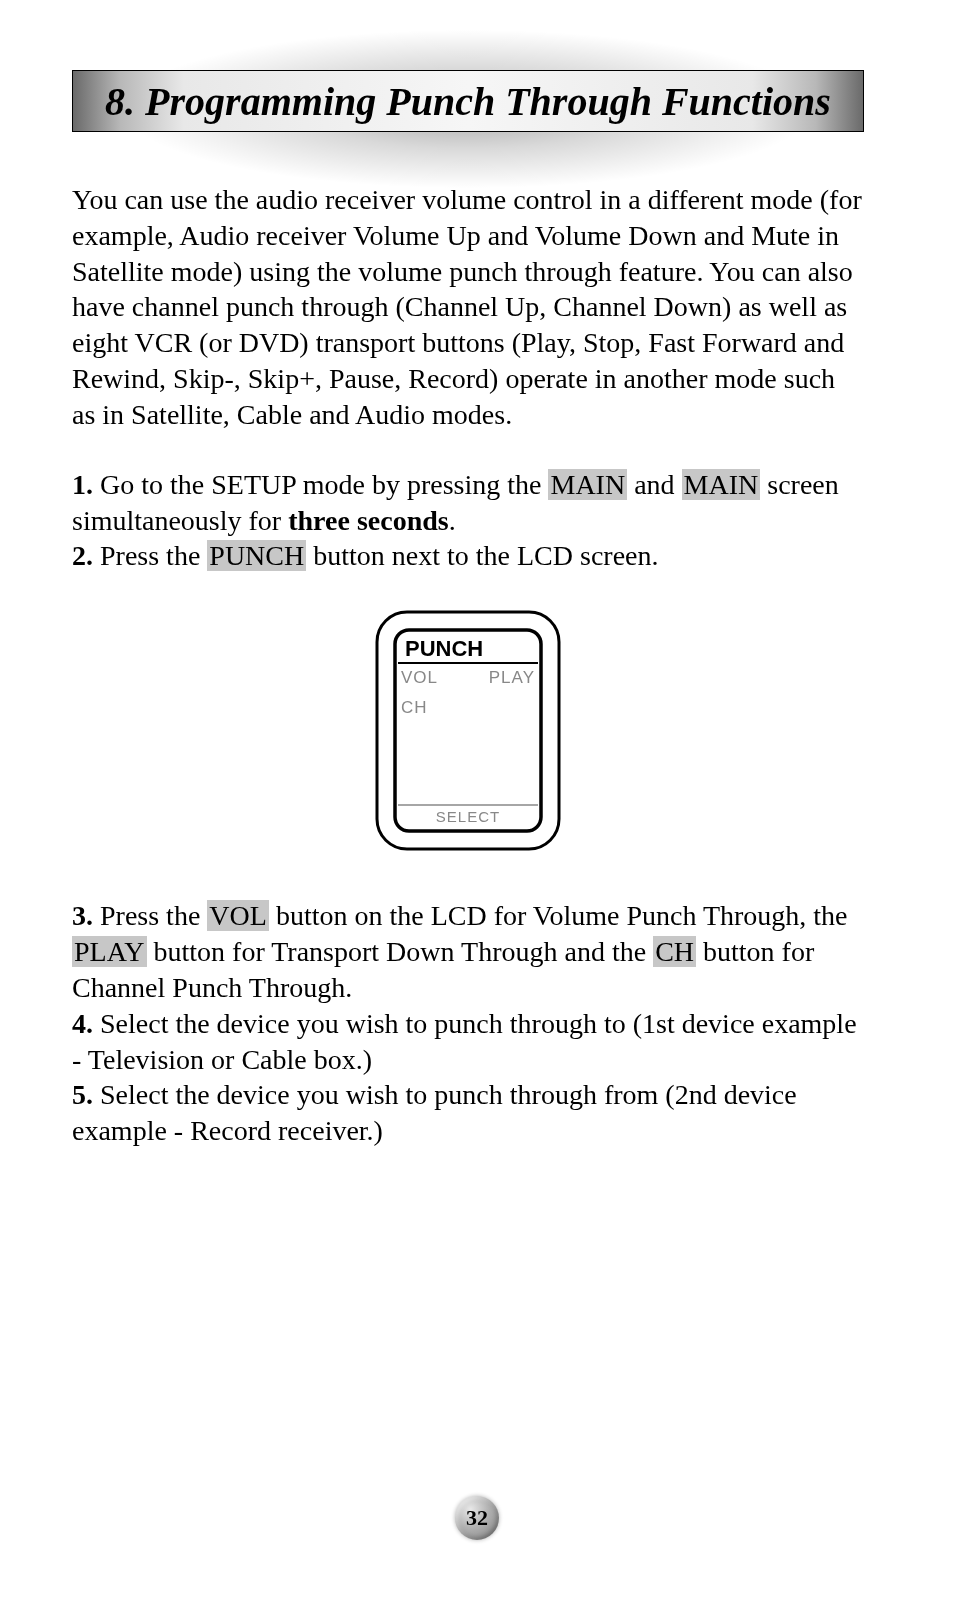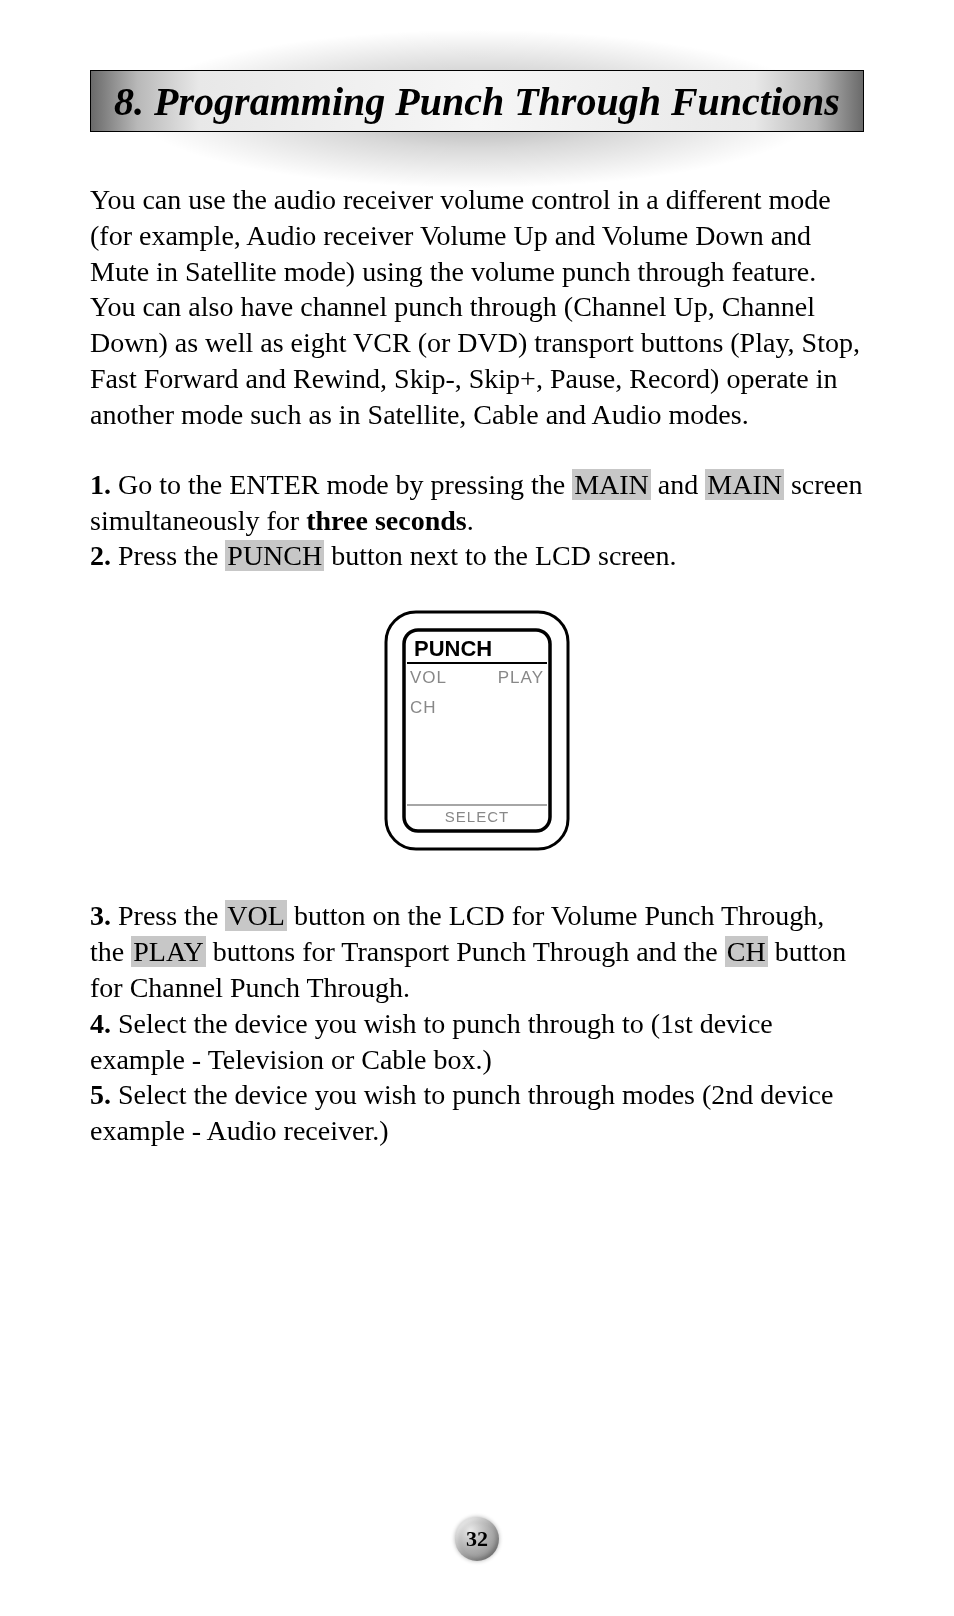--- a/index.html
+++ b/index.html
@@ -1,17 +1,17 @@
 <!DOCTYPE html>
 <html><head>
 <meta charset="utf-8">
 <style>
   * { margin: 0; padding: 0; box-sizing: border-box; }
   html, body { width: 954px; height: 1616px; background: #fff; font-family: "Times New Roman", Times, serif; color: #000; }
-  .page { width: 954px; height: 1616px; position: relative; padding: 60px 90px 0 90px; }
+  .page { width: 954px; height: 1616px; position: relative; padding: 60px 90px 0 72px; }
 
   .header-wrap { position: relative; margin: 10px 0 50px 0; }
   .header-glow {
     position: absolute;
     left: 50%; top: 50%;
     transform: translate(-50%, -45%);
     width: 700px; height: 160px;
     background: radial-gradient(ellipse at center, rgba(0,0,0,0.35) 0%, rgba(0,0,0,0.15) 35%, rgba(0,0,0,0) 70%);
     z-index: 0;
     pointer-events: none;
@@ -36,21 +36,21 @@
     white-space: nowrap;
   }
 
   .body-text { font-size: 28px; line-height: 1.28; }
   .para { margin-bottom: 34px; }
   .bold { font-weight: 700; }
   .btn-hl { background: #c7c7c7; padding: 0 2px; margin-top: 27px; }
 
   .lcd-wrap { display: flex; justify-content: center; margin: 25px 0 45px 0; }
 
-  .pagenum-wrap { position: absolute; left: 0; right: 0; bottom: 55px; display: flex; justify-content: center; }
+  .pagenum-wrap { position: absolute; left: 0; right: 0; bottom: 76px; display: flex; justify-content: center; }
   .pagenum {
     width: 44px; height: 44px;
     border-radius: 50%;
     background: radial-gradient(circle at 35% 30%, #e8e8e8 0%, #b0b0b0 45%, #7a7a7a 100%);
     display: flex; align-items: center; justify-content: center;
     font-weight: 700; font-size: 22px; color: #000;
     box-shadow: 0 0 4px rgba(0,0,0,0.3), inset -2px -2px 4px rgba(0,0,0,0.25), inset 2px 2px 4px rgba(255,255,255,0.6);
   }
 </style>
 </head>
@@ -63,42 +63,42 @@
     <div class="header-bar">
       <span class="header-title">8. Programming Punch Through Functions</span>
     </div>
   </div>
 
   <div class="body-text">
 
     <p class="para">You can use the audio receiver volume control in a different mode (for example, Audio receiver Volume Up and Volume Down and Mute in Satellite mode) using the volume punch through feature. You can also have channel punch through (Channel Up, Channel Down) as well as eight VCR (or DVD) transport buttons (Play, Stop, Fast Forward and Rewind, Skip-, Skip+, Pause, Record) operate in another mode such as in Satellite, Cable and Audio modes.</p>
 
     <p class="para">
-      <span class="bold">1.</span><span> Go to the ENTER mode by pressing the </span><span class="btn-hl">MAIN</span><span> and </span><span class="btn-hl">MAIN</span><span> screen simultaneously for </span><span class="bold">three seconds</span><span>.</span><br>
+      <span class="bold">1.</span><span> Go to the SETUP mode by pressing the </span><span class="btn-hl">MAIN</span><span> and </span><span class="btn-hl">MAIN</span><span> screen simultaneously for </span><span class="bold">three seconds</span><span>.</span><br>
       <span class="bold">2.</span><span> Press the </span><span class="btn-hl">PUNCH</span><span> button next to the LCD screen.</span>
     </p>
 
     <div class="lcd-wrap">
       <svg width="190" height="245" viewBox="0 0 190 245">
         <rect x="4" y="4" width="182" height="237" rx="30" ry="30" fill="#fff" stroke="#000" stroke-width="3"></rect>
         <rect x="22" y="22" width="146" height="201" rx="14" ry="14" fill="#fff" stroke="#000" stroke-width="3.5"></rect>
         <text x="32" y="48" font-family="Arial, Helvetica, sans-serif" font-weight="bold" font-size="22" fill="#000">PUNCH</text>
         <line x1="25" y1="55" x2="165" y2="55" stroke="#000" stroke-width="2"></line>
         <text x="28" y="75" font-family="Arial, Helvetica, sans-serif" font-size="17" fill="#888" letter-spacing="1">VOL</text>
         <text x="162" y="75" font-family="Arial, Helvetica, sans-serif" font-size="17" fill="#888" letter-spacing="1" text-anchor="end">PLAY</text>
         <text x="28" y="105" font-family="Arial, Helvetica, sans-serif" font-size="17" fill="#888" letter-spacing="1">CH</text>
         <line x1="25" y1="197" x2="165" y2="197" stroke="#888" stroke-width="1.5"></line>
         <text x="95" y="214" font-family="Arial, Helvetica, sans-serif" font-size="15" fill="#888" letter-spacing="1" text-anchor="middle">SELECT</text>
       </svg>
     </div>
 
     <p class="para">
-      <span class="bold">3.</span><span> Press the </span><span class="btn-hl">VOL</span><span> button on the LCD for Volume Punch Through, the </span><span class="btn-hl">PLAY</span><span> buttons for Transport Punch Through and the </span><span class="btn-hl">CH</span><span> button for Channel Punch Through.</span><br>
+      <span class="bold">3.</span><span> Press the </span><span class="btn-hl">VOL</span><span> button on the LCD for Volume Punch Through, the </span><span class="btn-hl">PLAY</span><span> button for Transport Down Through and the </span><span class="btn-hl">CH</span><span> button for Channel Punch Through.</span><br>
       <span class="bold">4.</span><span> Select the device you wish to punch through to (1st device example - Television or Cable box.)</span><br>
-      <span class="bold">5.</span><span> Select the device you wish to punch through modes (2nd device example - Audio receiver.)</span>
+      <span class="bold">5.</span><span> Select the device you wish to punch through from (2nd device example - Record receiver.)</span>
     </p>
 
 
   </div>
 
   <div class="pagenum-wrap">
     <div class="pagenum">
       <span>32</span>
     </div>
   </div>

